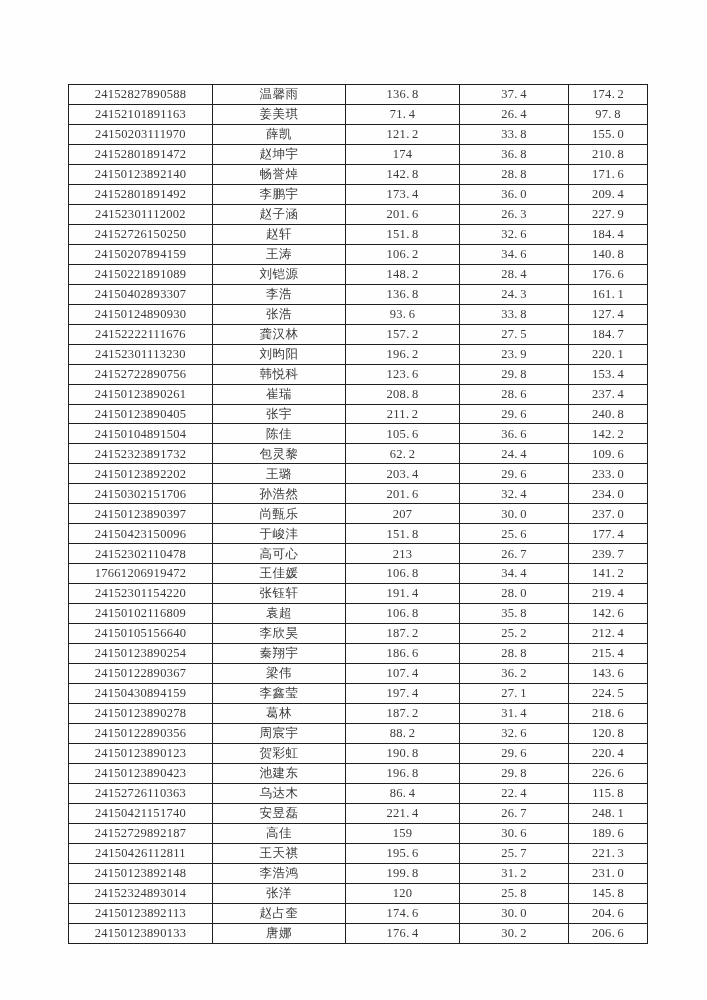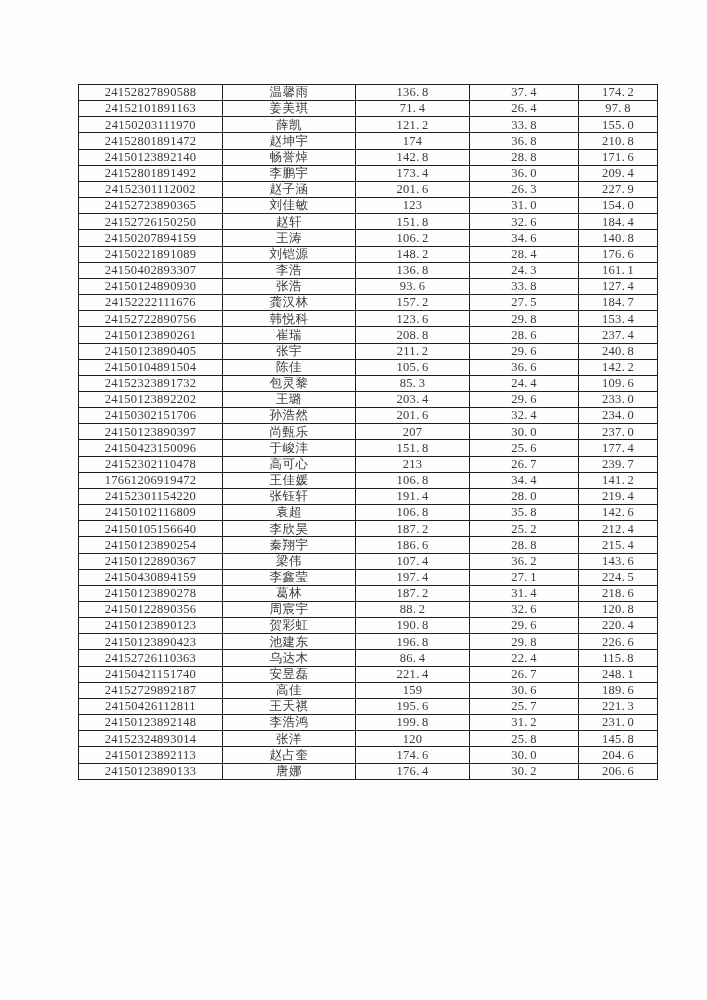--- a/index.html
+++ b/index.html
@@ -10,24 +10,24 @@
   .page {
     position: relative;
     width: 707px;
     height: 1000px;
     background: #fefefe;
     overflow: hidden;
     font-family: "Liberation Serif", "DejaVu Serif", serif;
   }
   table.score-table {
     position: absolute;
-    left: 78px;
+    left: 68px;
     top: 84px;
     width: 579px;
-    height: 696px;
+    height: 860px;
     border-collapse: collapse;
     table-layout: fixed;
   }
   table.score-table td {
     border: 1px solid #1f1f1f;
     text-align: center;
     vertical-align: middle;
     padding: 0 2px;
     font-size: 12.5px;
     line-height: 1;
@@ -99,27 +99,20 @@
           <td>209. 4</td>
         </tr>
         <tr>
           <td>24152301112002</td>
           <td class="name-cell">赵子涵</td>
           <td>201. 6</td>
           <td>26. 3</td>
           <td>227. 9</td>
         </tr>
         <tr>
-          <td>24152723890365</td>
-          <td class="name-cell">刘佳敏</td>
-          <td>123</td>
-          <td>31. 0</td>
-          <td>154. 0</td>
-        </tr>
-        <tr>
           <td>24152726150250</td>
           <td class="name-cell">赵轩</td>
           <td>151. 8</td>
           <td>32. 6</td>
           <td>184. 4</td>
         </tr>
         <tr>
           <td>24150207894159</td>
           <td class="name-cell">王涛</td>
           <td>106. 2</td>
@@ -148,20 +141,27 @@
           <td>127. 4</td>
         </tr>
         <tr>
           <td>24152222111676</td>
           <td class="name-cell">龚汉林</td>
           <td>157. 2</td>
           <td>27. 5</td>
           <td>184. 7</td>
         </tr>
         <tr>
+          <td>24152301113230</td>
+          <td class="name-cell">刘昀阳</td>
+          <td>196. 2</td>
+          <td>23. 9</td>
+          <td>220. 1</td>
+        </tr>
+        <tr>
           <td>24152722890756</td>
           <td class="name-cell">韩悦科</td>
           <td>123. 6</td>
           <td>29. 8</td>
           <td>153. 4</td>
         </tr>
         <tr>
           <td>24150123890261</td>
           <td class="name-cell">崔瑞</td>
           <td>208. 8</td>
@@ -178,21 +178,21 @@
         <tr>
           <td>24150104891504</td>
           <td class="name-cell">陈佳</td>
           <td>105. 6</td>
           <td>36. 6</td>
           <td>142. 2</td>
         </tr>
         <tr>
           <td>24152323891732</td>
           <td class="name-cell">包灵黎</td>
-          <td>85. 3</td>
+          <td>62. 2</td>
           <td>24. 4</td>
           <td>109. 6</td>
         </tr>
         <tr>
           <td>24150123892202</td>
           <td class="name-cell">王璐</td>
           <td>203. 4</td>
           <td>29. 6</td>
           <td>233. 0</td>
         </tr>

